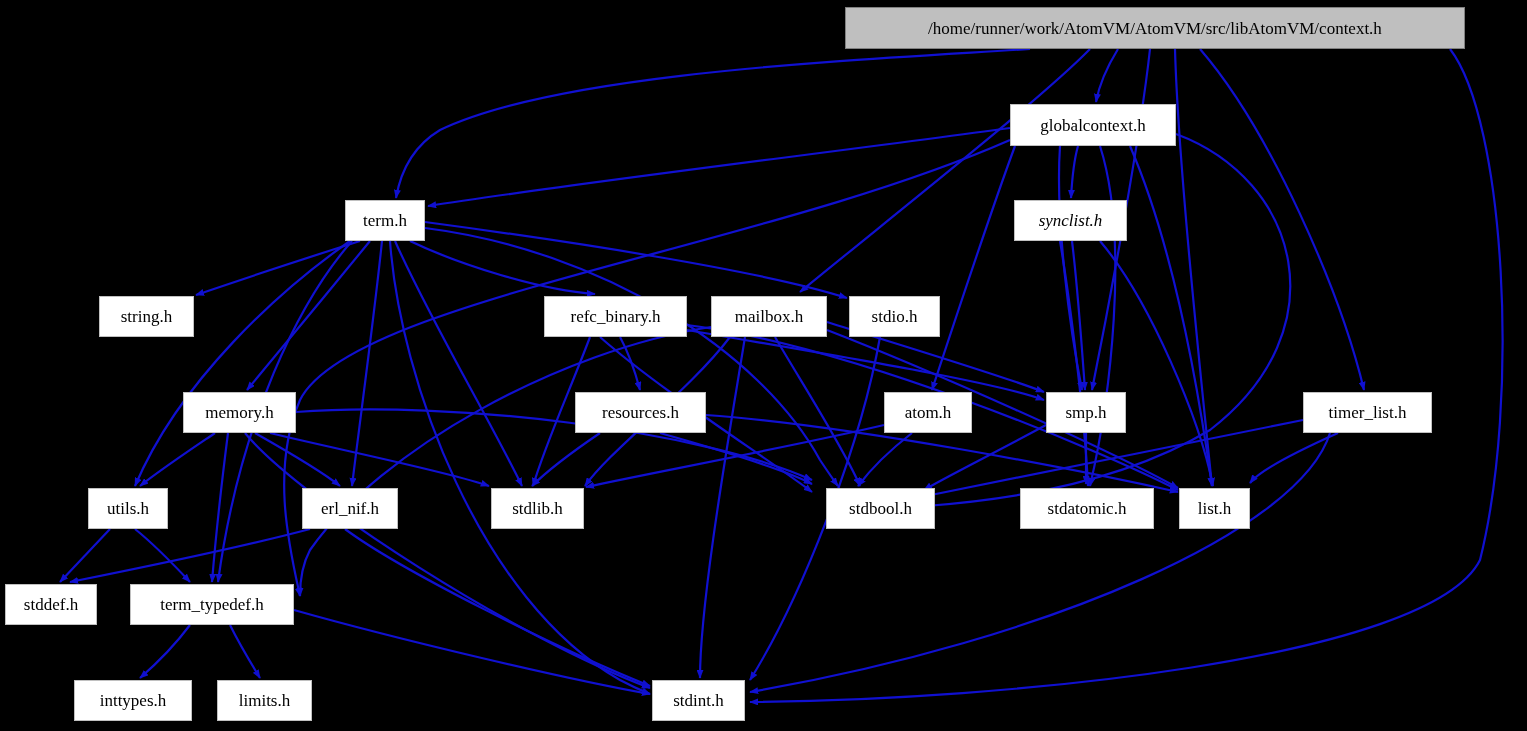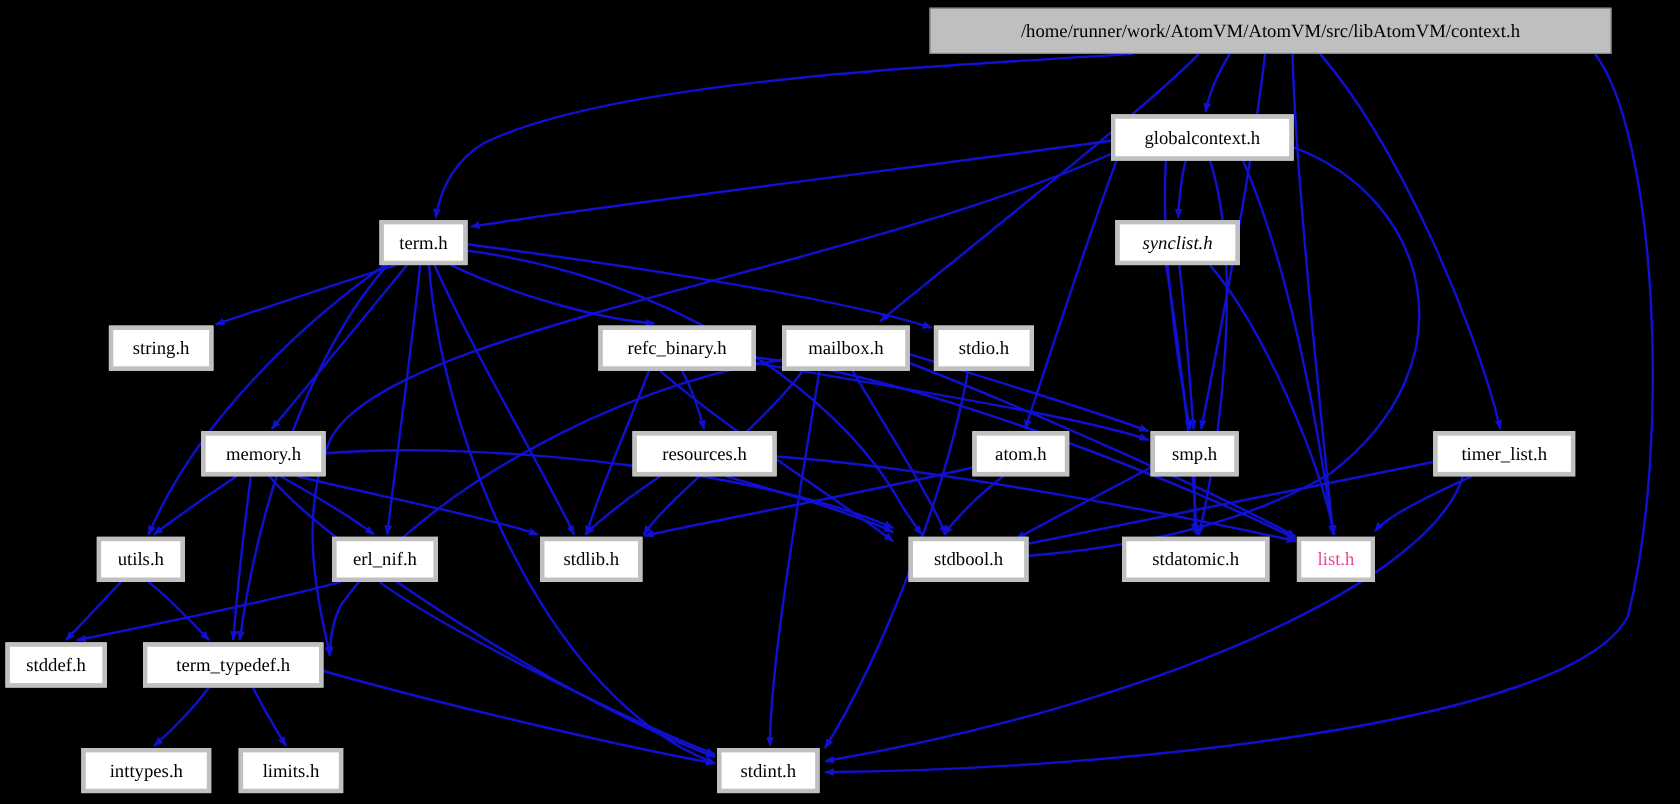--- a/index.html
+++ b/index.html
@@ -22,21 +22,21 @@
   #edge-layer {
     position: absolute;
     left: 0;
     top: 0;
     width: 1527px;
     height: 731px;
   }
   .graph-node {
     position: absolute;
     box-sizing: border-box;
-    border: 4px solid #fca5a5;
+    border: 1px solid #fca5a5;
     background: #ffffff;
     color: #000000;
     display: flex;
     align-items: center;
     justify-content: center;
     white-space: nowrap;
     font-size: 17px;
     line-height: 1;
     letter-spacing: 0px;
   }
@@ -176,21 +176,21 @@
       </div>
       <div class="graph-node" style="left: 491px; top: 488px; width: 93px; height: 41px; background: rgb(255, 255, 255); border-color: rgb(192, 192, 192); color: rgb(0, 0, 0);">
         <span class="node-label">stdlib.h</span>
       </div>
       <div class="graph-node" style="left: 813px; top: 488px; width: 109px; height: 41px; background: rgb(255, 255, 255); border-color: rgb(192, 192, 192); color: rgb(0, 0, 0); margin-left: 13px;">
         <span class="node-label">stdbool.h</span>
       </div>
       <div class="graph-node" style="left: 1020px; top: 488px; width: 134px; height: 41px; background: rgb(255, 255, 255); border-color: rgb(192, 192, 192); color: rgb(0, 0, 0);">
         <span class="node-label">stdatomic.h</span>
       </div>
-      <div class="graph-node" style="left: 1179px; top: 488px; width: 71px; height: 41px; background: rgb(255, 255, 255); border-color: rgb(192, 192, 192); color: #ec4899;">
+      <div class="graph-node" style="left: 1179px; top: 488px; width: 71px; height: 41px; background: rgb(255, 255, 255); border-color: rgb(192, 192, 192); color: #000000;">
         <span class="node-label">list.h</span>
       </div>
       <div class="graph-node" style="left: 5px; top: 584px; width: 92px; height: 41px; background: rgb(255, 255, 255); border-color: rgb(192, 192, 192); color: rgb(0, 0, 0);">
         <span class="node-label">stddef.h</span>
       </div>
       <div class="graph-node" style="left: 130px; top: 584px; width: 164px; height: 41px; background: rgb(255, 255, 255); border-color: rgb(192, 192, 192); color: rgb(0, 0, 0);">
         <span class="node-label">term_typedef.h</span>
       </div>
       <div class="graph-node" style="left: 74px; top: 680px; width: 118px; height: 41px; background: rgb(255, 255, 255); border-color: rgb(192, 192, 192); color: rgb(0, 0, 0);">
         <span class="node-label">inttypes.h</span>

